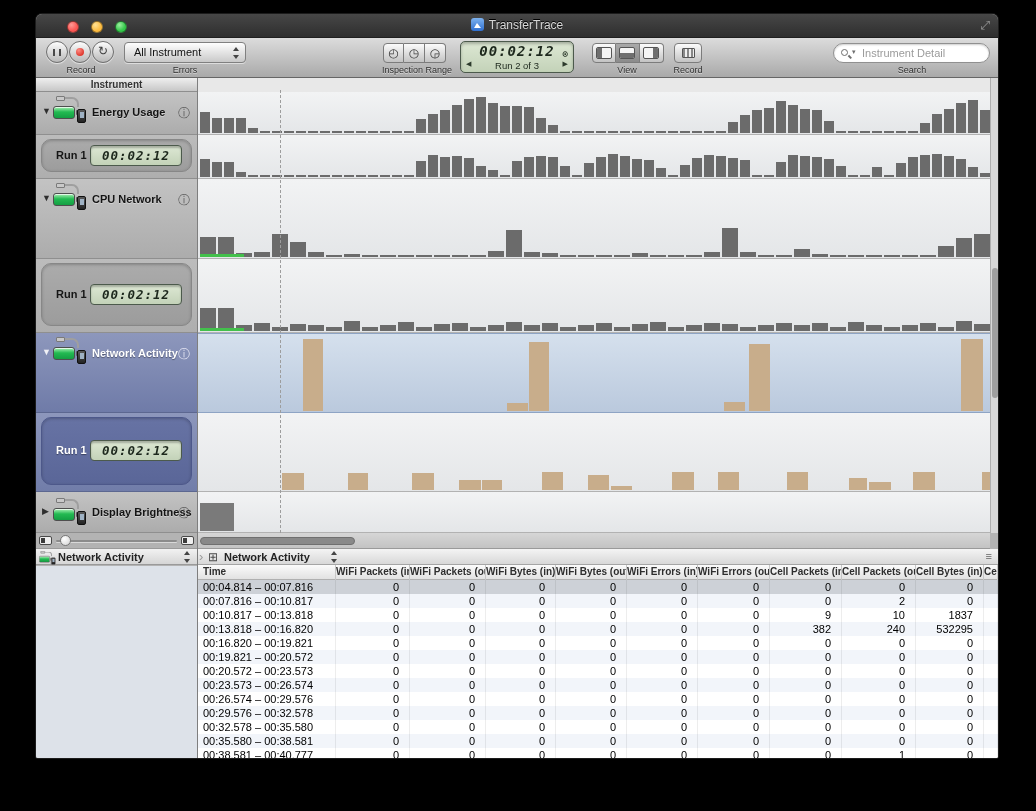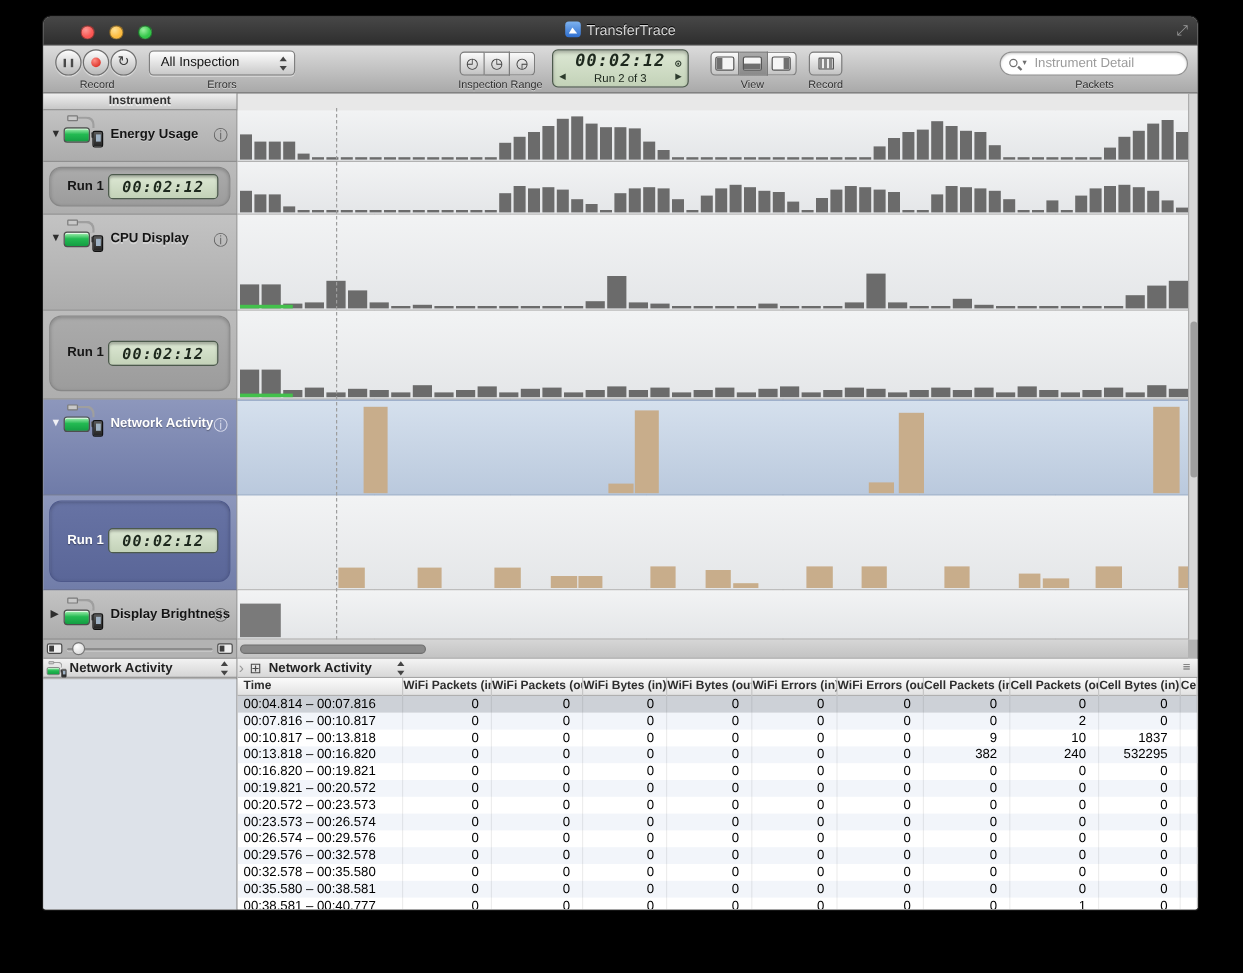--- a/index.html
+++ b/index.html
@@ -148,21 +148,21 @@
           <span class="pause-glyph"></span>
         </div>
       <div class="btn-circle" style="left:33px">
           <span class="rec-dot"></span>
         </div>
       <div class="btn-circle" style="left:56px">
           <span class="loop-glyph">↻</span>
         </div>
       <div class="tb-label" style="left:0;width:90px">Record</div>
 
-      <div class="popup"><span>All Inspection</span><span class="ud"></span></div>
+      <div class="popup"><span>All Instrument</span><span class="ud"></span></div>
       <div class="tb-label" style="left:88px;width:122px">Errors</div>
 
       <div class="seg first" style="left:347px;width:21px">
           <span class="clock-glyph">◴</span>
         </div>
       <div class="seg mid" style="left:368px;width:21px">
           <span class="clock-glyph">◷</span>
         </div>
       <div class="seg last" style="left:389px;width:21px">
           <span class="clock-glyph">◶</span>
@@ -194,21 +194,21 @@
       <div class="lib-btn">
           <span class="lib-icon"></span>
         </div>
       <div class="tb-label" style="left:612px;width:80px">Record</div>
 
       <div class="searchfield">
         <span class="mag"></span>
         <span class="mag-menu">▾</span>
         <span class="placeholder">Instrument Detail</span>
       </div>
-      <div class="tb-label" style="left:805px;width:142px">Packets</div>
+      <div class="tb-label" style="left:805px;width:142px">Search</div>
     </div>
 
     <div class="sidebar">
       <div class="instr-head">Instrument</div>
 
       <div class="sec" style="top:14px;height:43px">
         <div class="sec-row">
           <span class="tri">▼</span>
           <span class="batt">
               <span class="cable"></span>
@@ -231,21 +231,21 @@
       <div class="sec" style="top:101px;height:80px">
         <div class="sec-row">
           <span class="tri">▼</span>
           <span class="batt">
               <span class="cable"></span>
               <span class="plughead"></span>
               <span class="body"></span>
               <span class="cap"></span>
               <span class="dev"></span>
             </span>
-          <span class="sec-label">CPU Display</span>
+          <span class="sec-label">CPU Network</span>
           <span class="info-btn">ⓘ</span>
         </div>
       </div>
       <div class="runrow" style="top:181px;height:74px;background:linear-gradient(#bcbcbc,#aeaeae);border-bottom:1px solid #8f8f8f">
         <div class="runpanel">
             <span class="run-name">Run 1</span>
             <span class="lcd-small">00:02:12</span>
           </div>
       </div>
 

